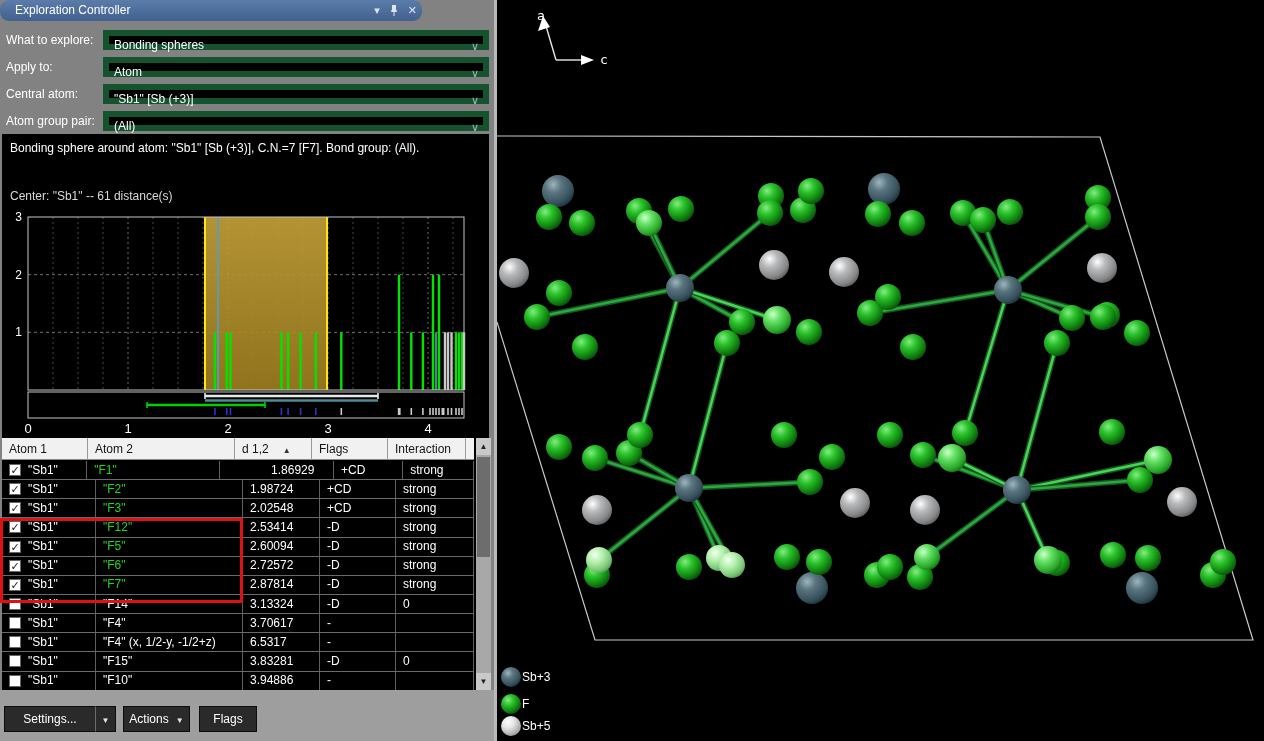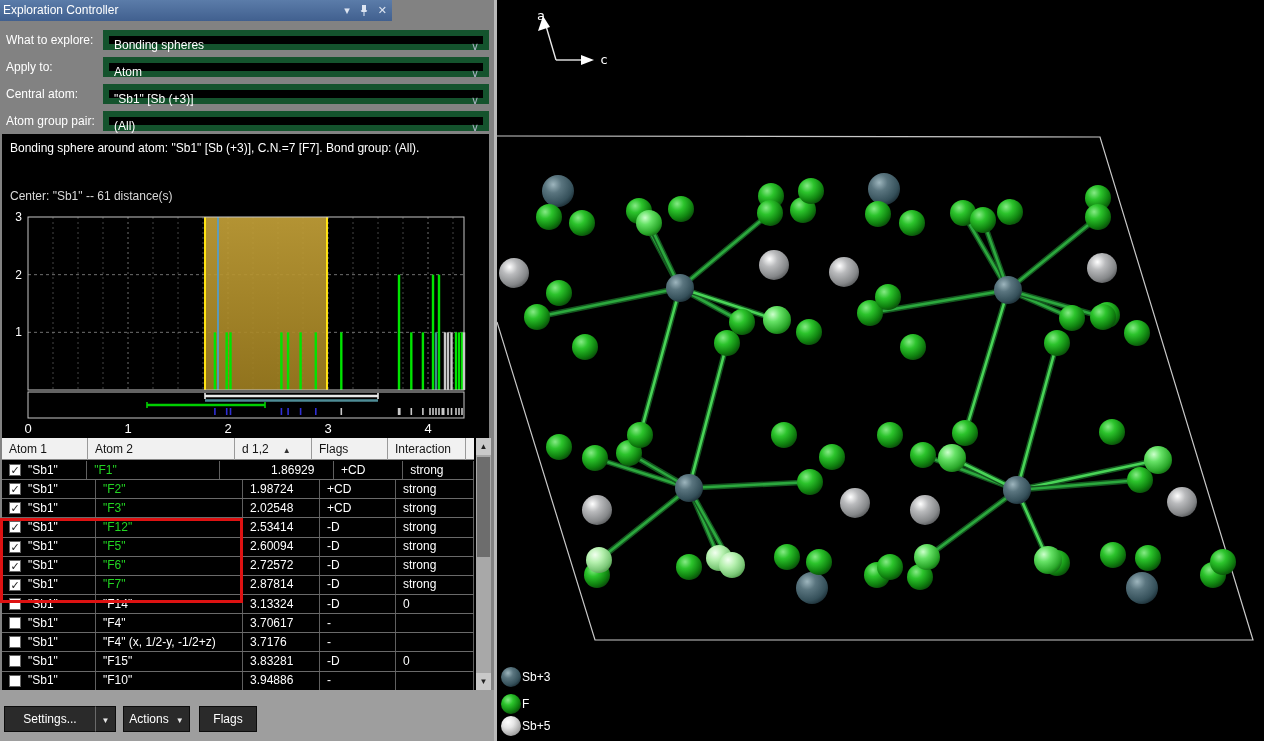--- a/index.html
+++ b/index.html
@@ -3,23 +3,23 @@
 <meta charset="utf-8">
 <style>
   * { margin:0; padding:0; box-sizing:border-box; }
   html,body { width:1264px; height:741px; background:#000; overflow:hidden;
               font-family:"Liberation Sans", sans-serif; }
 
   
   #left-panel { position:absolute; left:0; top:0; width:494px; height:741px; background:#828282; }
   #splitter   { position:absolute; left:494px; top:0; width:3px; height:741px; background:#b9b9b9; }
 
-  #titlebar { position:absolute; left:0; top:0; width:392px; height:21px;
+  #titlebar { position:absolute; left:0; top:0; width:422px; height:21px;
               background:linear-gradient(#5b7ca9,#41608f); color:#fff; font-size:12px;
-              line-height:21px; padding-left:3px; }
+              line-height:21px; padding-left:15px;border-radius:9px; }
   #titlebar .tb-icons { position:absolute; right:5px; top:0; height:21px; display:flex; align-items:center; gap:9px; color:#dde5f2; }
   #titlebar .tb-icons span { font-size:11px; cursor:default; }
 
   .form-area { position:absolute; left:0; top:21px; width:494px; }
   .form-row { position:absolute; left:0; width:494px; height:20px; }
   .form-row .flabel { position:absolute; left:6px; top:3px; color:#fff; font-size:12px; white-space:nowrap; }
   .combo { position:absolute; left:103px; top:0; width:386px; height:20px; background:#000;
            border:6px solid #14532d; color:#fff; font-size:12px; line-height:18px; padding-left:5px; }
   .combo .chev { position:absolute; right:4px; top:1px; color:#a8b2c2; font-size:11px; }
 
@@ -266,21 +266,21 @@
         <div class="trow">
           <div class="tcell" style="width: 94px;"><span class="cbx"></span>"Sb1"</div>
           <div class="tcell" style="width: 147px;">"F4"</div>
           <div class="tcell" style="width: 77px;">3.70617</div>
           <div class="tcell" style="width: 76px;">-</div>
           <div class="tcell" style="width: 78px;"></div>
         </div>
         <div class="trow">
           <div class="tcell" style="width: 94px;"><span class="cbx"></span>"Sb1"</div>
           <div class="tcell" style="width: 147px;">"F4" (x, 1/2-y, -1/2+z)</div>
-          <div class="tcell" style="width: 77px;">3.7176</div>
+          <div class="tcell" style="width: 77px;">6.5317</div>
           <div class="tcell" style="width: 76px;">-</div>
           <div class="tcell" style="width: 78px;"></div>
         </div>
         <div class="trow">
           <div class="tcell" style="width: 94px;"><span class="cbx"></span>"Sb1"</div>
           <div class="tcell" style="width: 147px;">"F15"</div>
           <div class="tcell" style="width: 77px;">3.83281</div>
           <div class="tcell" style="width: 76px;">-D</div>
           <div class="tcell" style="width: 78px;">0</div>
         </div>

